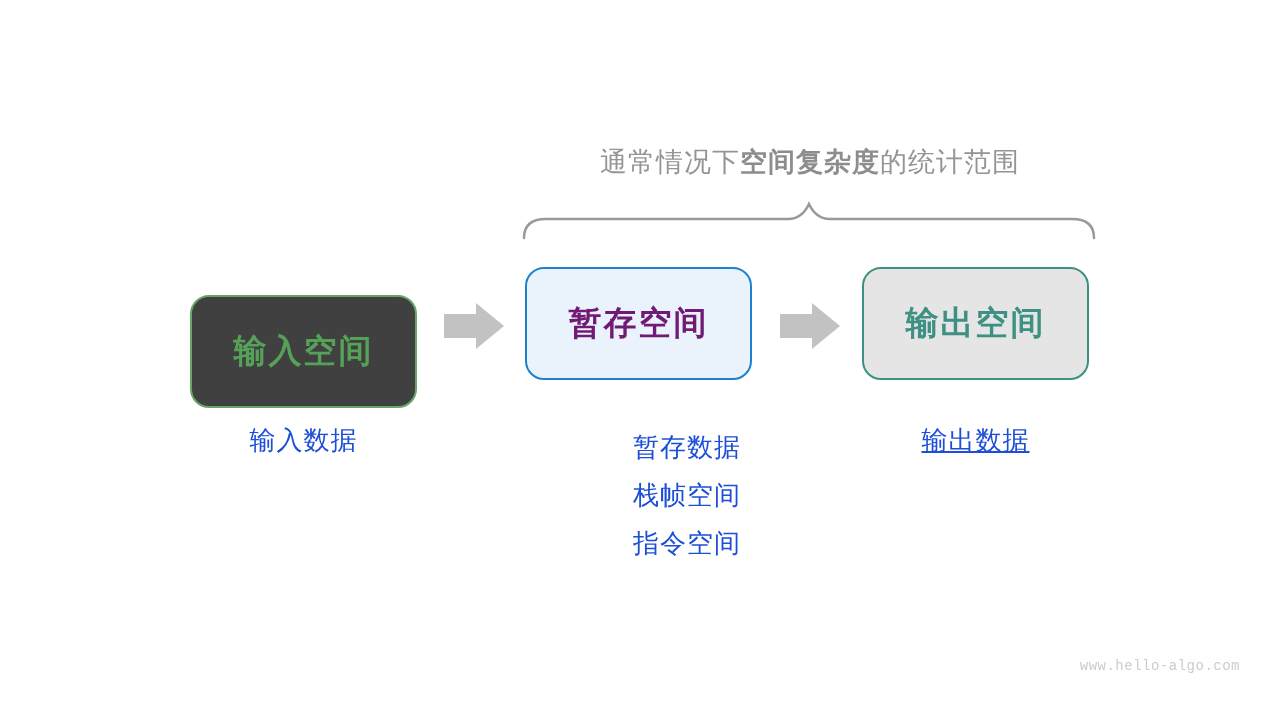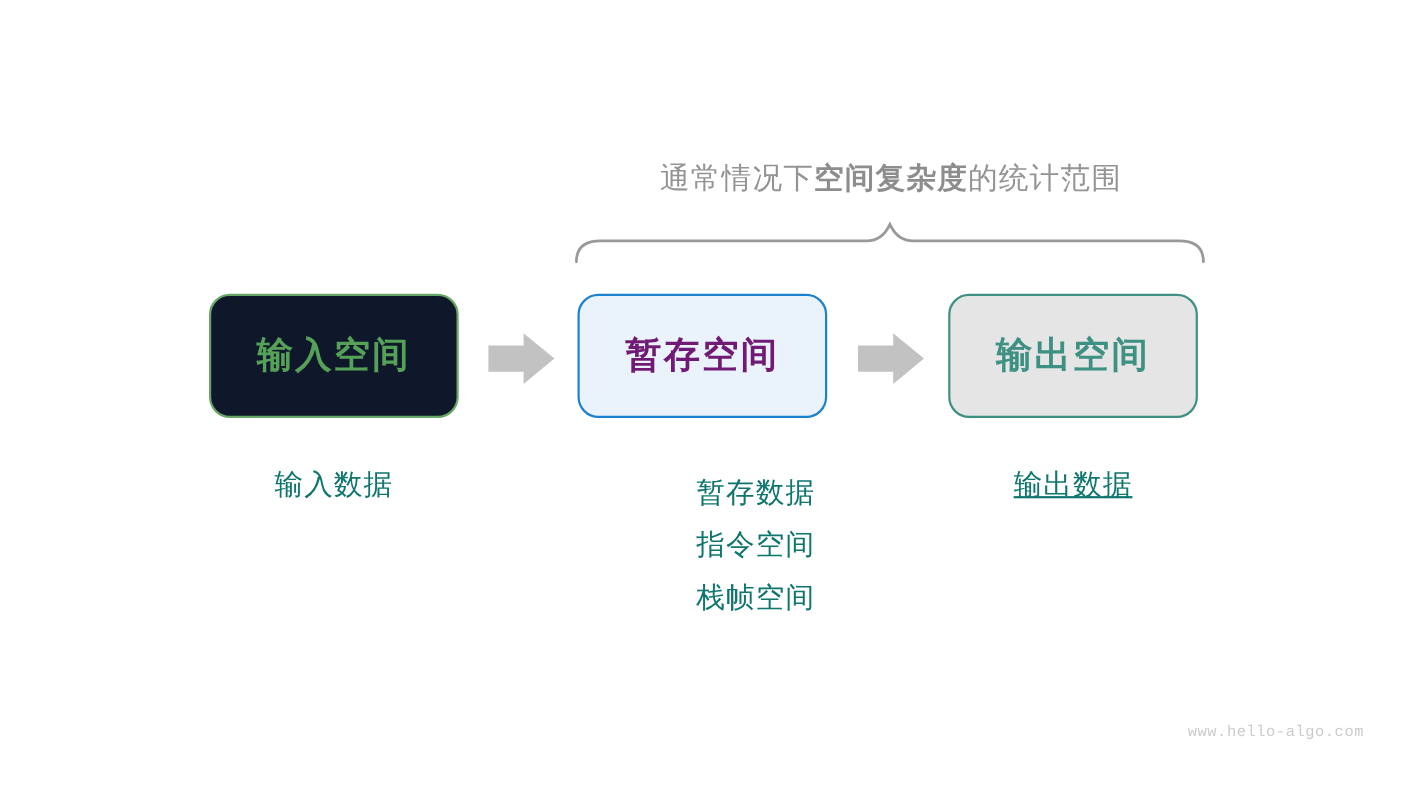--- a/index.html
+++ b/index.html
@@ -31,30 +31,30 @@
   .node-box {
     position: absolute;
     top: 267px;
     width: 227px; height: 113px;
     border-radius: 19px;
     border: 2.5px solid;
     display: flex; align-items: center; justify-content: center;
     font-size: 33px; font-weight: bold;
     letter-spacing: 2px;
   }
-  .node-box.input  { left: 190px; border-color: #68a667; background: #0f172a; color: #55a158; }
+  .node-box.input  { left: 190px; border-color: #68a667; background: #404040; color: #55a158; margin-top: 28px; }
   .node-box.temp   { left: 525px; border-color: #1c82d0; background: #eaf3fc; color: #701a75; }
   .node-box.output { left: 862px; border-color: #3d9082; background: #e5e5e5; color: #3d9082; }
 
   
   .annot {
     position: absolute;
     top: 423px;
     font-size: 26px;
-    color: #0f766e;
+    color: #1d4ed8;
     letter-spacing: 1px;
   }
   .annot.centered { width: 227px; text-align: center; }
   .annot.input-col  { left: 190px; }
   .annot.output-col { left: 862px; text-decoration: underline; }
   .annot.temp-col   { left: 587px; line-height: 48px; margin-left: 46px; }
   .annot.temp-col div { height: 48px; }
 
   
   .watermark {
@@ -88,21 +88,21 @@
     <span>暂存空间</span>
   </div>
   <div class="node-box output">
     <span>输出空间</span>
   </div>
 
   <div class="annot centered input-col">输入数据</div>
 
   <div class="annot temp-col">
     <div>暂存数据</div>
+    <div>栈帧空间</div>
     <div>指令空间</div>
-    <div>栈帧空间</div>
   </div>
 
   <div class="annot centered output-col">输出数据</div>
 
   <div class="watermark">www.hello-algo.com</div>
 
 </div>
 
 </body></html>

